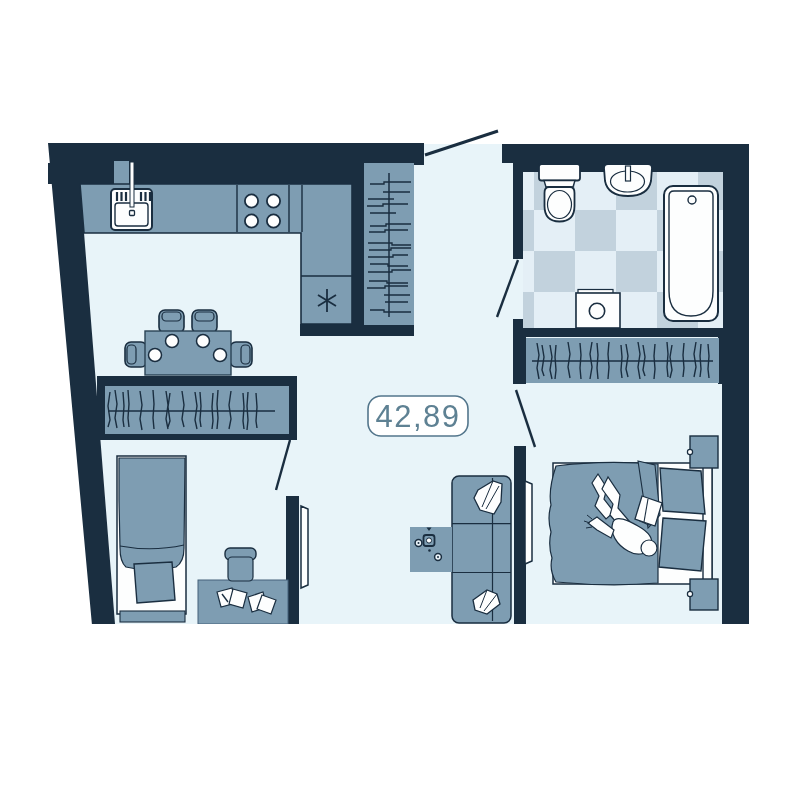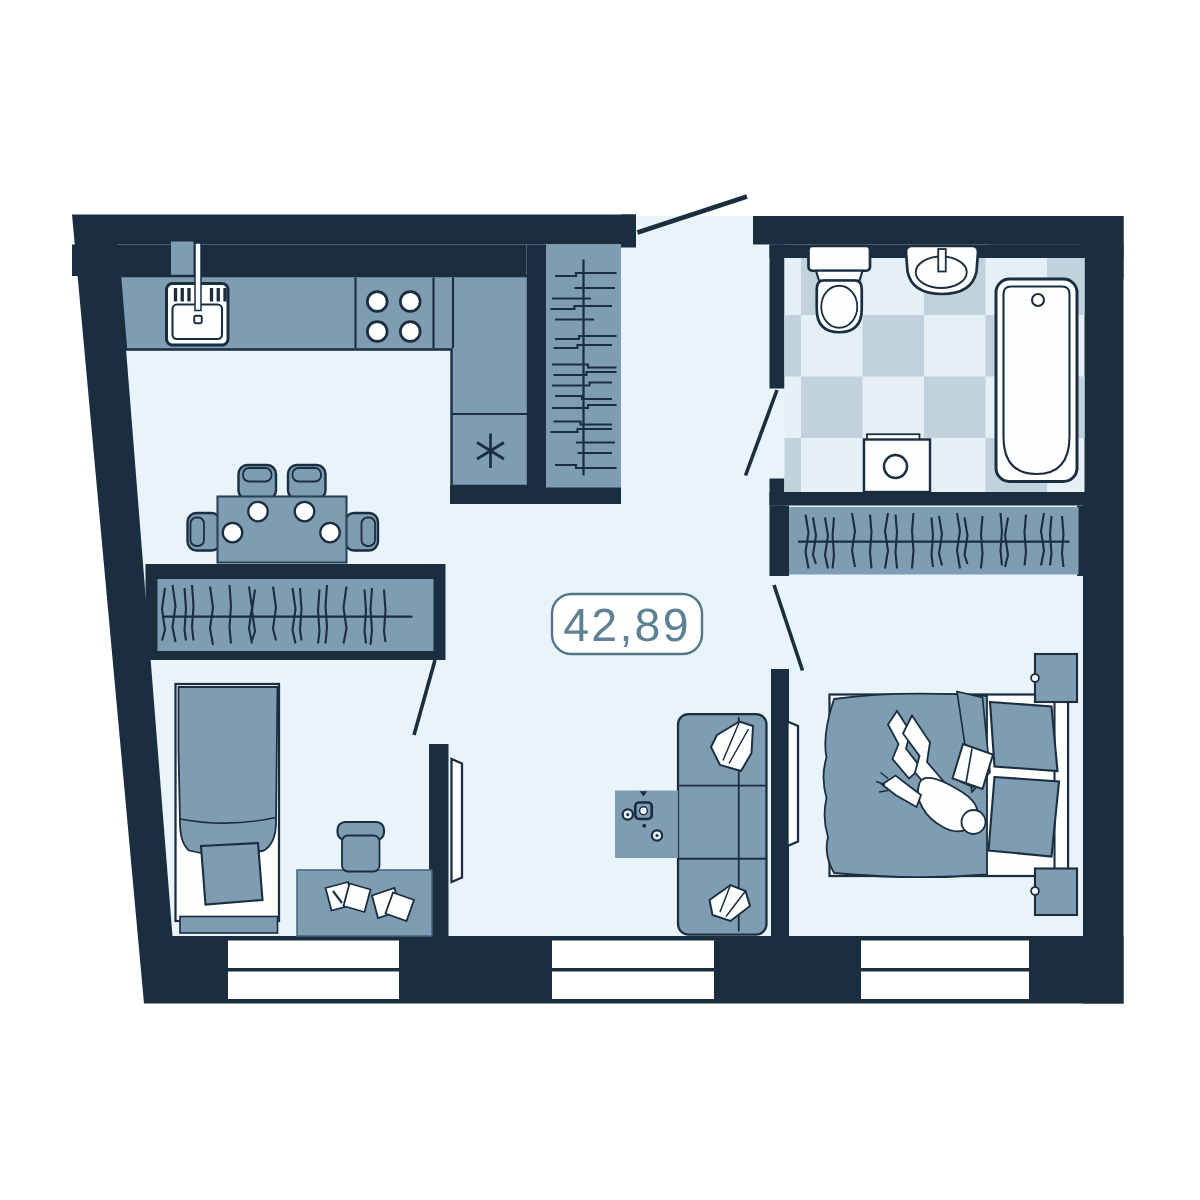--- a/index.html
+++ b/index.html
@@ -1,16 +1,16 @@
 <!DOCTYPE html>
 <html><head>
 <meta charset="utf-8">
 <style>
   html,body{margin:0;padding:0;background:#ffffff;}
-  .wrap{width:800px;height:800px;position:relative;background:#fca5a5;overflow:hidden;}
+  .wrap{width:800px;height:624px;position:relative;background:#fca5a5;overflow:hidden;}
   svg{display:block;}
   text{font-family:"Liberation Sans", sans-serif;}
 </style>
 </head>
 <body>
 <div class="wrap">
 <svg width="800" height="800" viewBox="0 0 800 800" xmlns="http://www.w3.org/2000/svg">
 
 <rect x="0" y="0" width="800" height="800" fill="#ffffff"></rect>
 

